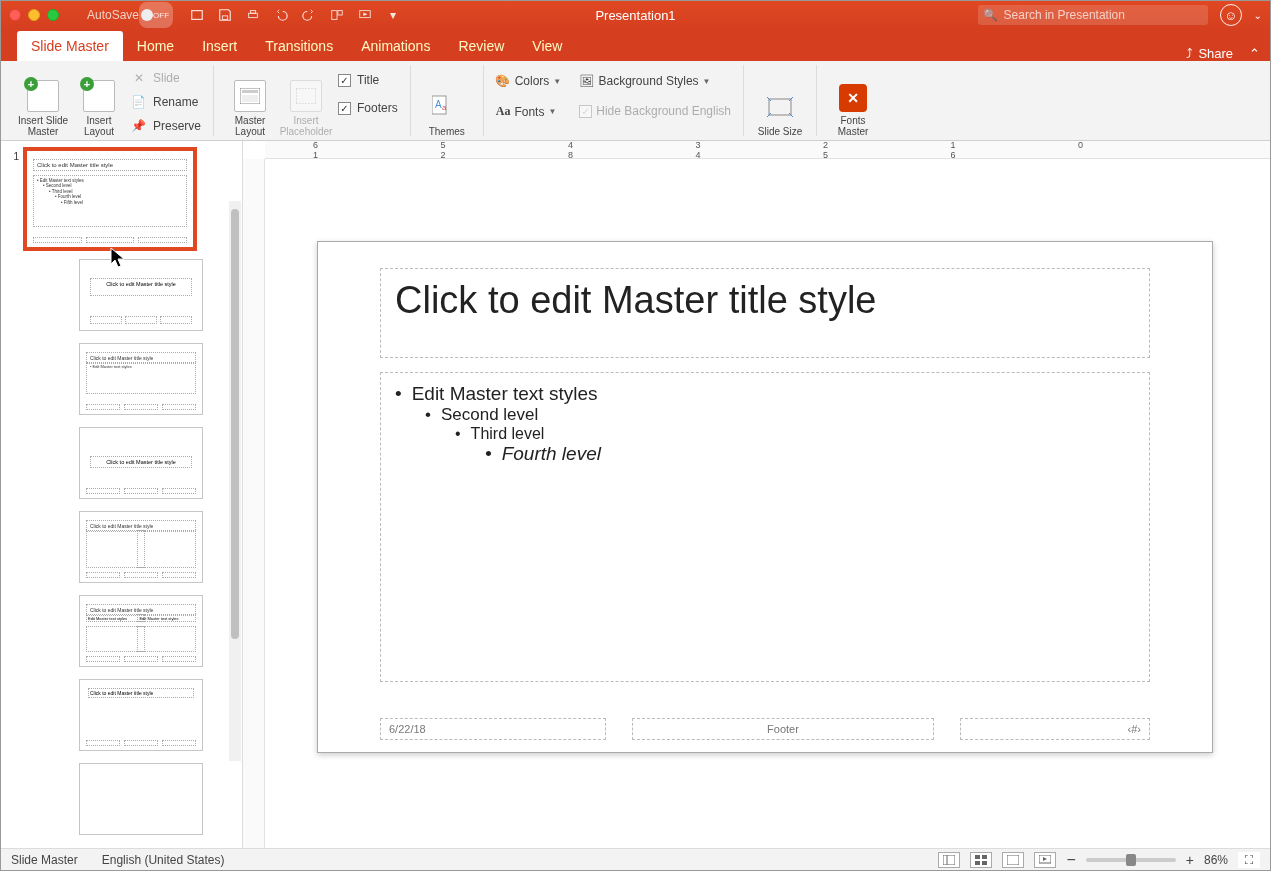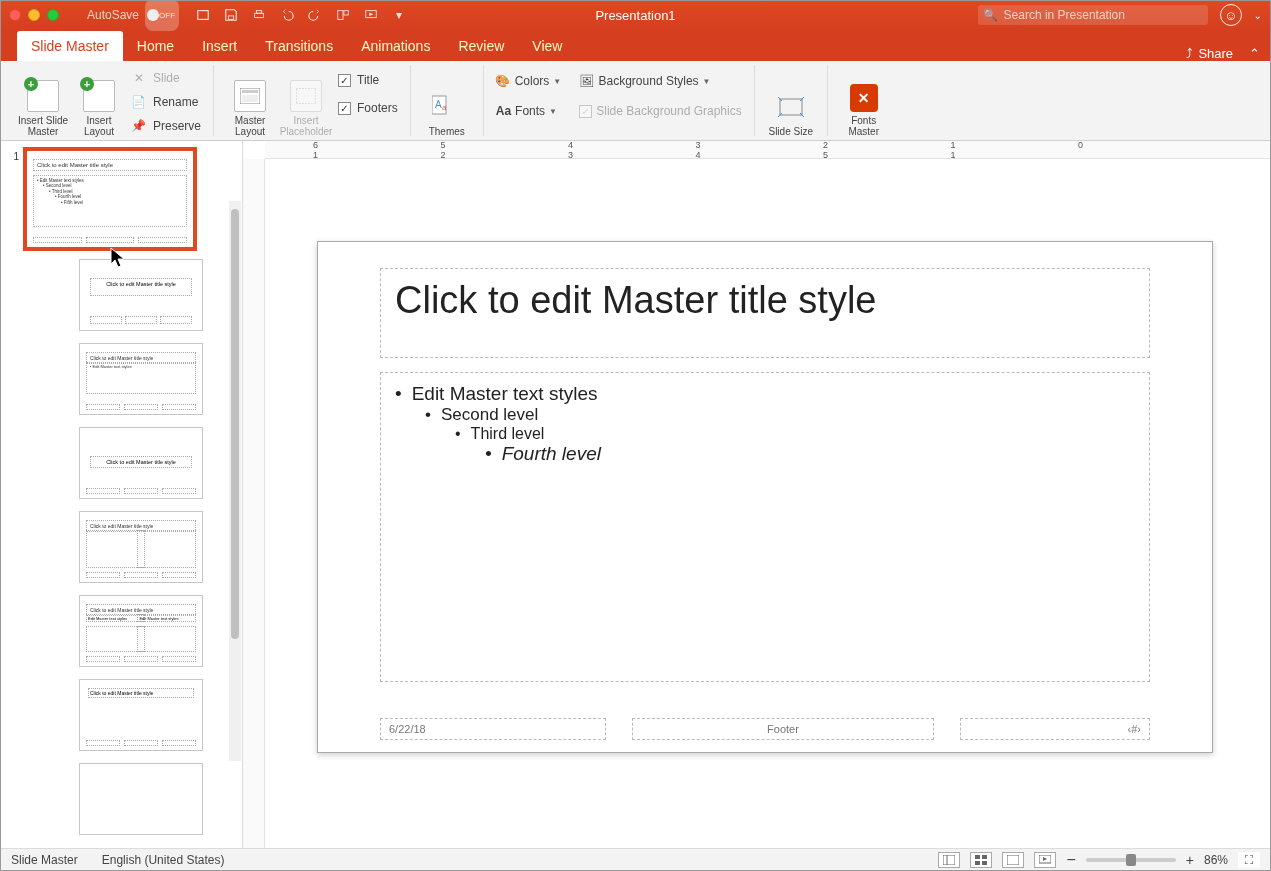--- a/index.html
+++ b/index.html
@@ -6,22 +6,22 @@
 body { width: 1271px; height: 871px; background: #fff; overflow: hidden; position: relative; border: 1px solid #999; }
 
 
 .titlebar { height: 28px; background: linear-gradient(#e04822, #d53f1f); display: flex; align-items: center; padding: 0 8px; color: #fff; font-size: 12px; position: relative; }
 .mac-btns { display: flex; gap: 7px; margin-right: 16px; }
 .mac-btn { width: 12px; height: 12px; border-radius: 50%; }
 .mac-close { background: #ff5f57; border: 0.5px solid #e0443e; }
 .mac-min { background: #ffbd2e; border: 0.5px solid #dea123; }
 .mac-max { background: #28c940; border: 0.5px solid #1dad2b; }
 .titlebar-center { position: absolute; left: 50%; transform: translateX(-50%); font-weight: 500; font-size: 13px; }
-.autosave { margin-left: 12px; display: flex; align-items: center; gap: 6px; color: #f0cfc5; font-size: 12px;}
-.toggle { width: 34px; height: 32px; border-radius: 8px; background: rgba(255,255,255,0.25); position: relative; display: flex; justify-content: flex-end; align-items: center; padding-right: 4px; font-size: 8px; color: rgba(255,255,255,0.85); }
+.autosave { margin-left: 12px; display: flex; align-items: center; color: #f0cfc5; font-size: 12px;}
+.toggle { width: 34px; height: 26px; border-radius: 8px; background: rgba(255,255,255,0.25); position: relative; display: flex; justify-content: flex-end; align-items: center; padding-right: 4px; font-size: 8px; color: rgba(255,255,255,0.85); }
 .toggle::before { content: ""; position: absolute; left: 2px; width: 12px; height: 12px; border-radius: 50%; background: #eee; }
 .qat { display: flex; gap: 12px; margin-left: 16px; align-items: center; }
 .qat-icon { width: 16px; height: 16px; display: flex; align-items: center; justify-content: center; color: #fff; opacity: 0.85; }
 .title-right { margin-left: auto; display: flex; align-items: center; gap: 12px; }
 .search-box { background: rgba(255,255,255,0.15); border-radius: 3px; width: 230px; height: 20px; display: flex; align-items: center; padding: 0 6px; font-size: 12px; color: rgba(255,255,255,0.7); gap: 5px;}
 .user-icon { width: 22px; height: 22px; border-radius: 50%; border: 1.5px solid rgba(255,255,255,0.9); display: flex; align-items: center; justify-content: center; font-size: 13px; }
 
 
 .tabstrip { height: 32px; background: #d53f1f; display: flex; align-items: flex-end; padding-left: 16px; }
 .tab { padding: 7px 14px; font-size: 14px; color: #fef9c3; cursor: pointer; }
@@ -253,34 +253,34 @@
     </div>
   </div>
   <div class="group">
     <div class="small-btn-col" style="gap:10px;padding-top:6px;">
       <div class="dd">
           <span>🎨</span>
           <span>Colors</span>
           <span class="dd-arrow">▼</span>
         </div>
       <div class="dd">
-          <span style="font-family:Liberation Sans, sans-serif;font-weight:bold;">Aa</span>
+          <span style="font-family:Liberation Serif, serif;font-weight:bold;">Aa</span>
           <span>Fonts</span>
           <span class="dd-arrow">▼</span>
         </div>
     </div>
     <div class="small-btn-col" style="gap:10px;padding-top:6px;margin-left:10px;">
       <div class="dd">
           <span>🖼</span>
           <span>Background Styles</span>
           <span class="dd-arrow">▼</span>
         </div>
       <div class="dd disabled">
           <div class="checkbox" style="color:#aaa;">✓</div>
-          <span>Slide Background Graphics</span>
+          <span>Hide Background English</span>
         </div>
     </div>
   </div>
   <div class="group">
     <div class="big-btn">
       <div class="icon-stack" style="border:none;background:none;">
           <svg width="30" height="24">
             <rect x="4" y="4" width="22" height="16" fill="none" stroke="#888"></rect>
             <path d="M2 2l4 4M28 2l-4 4M2 22l4-4M28 22l-4-4" stroke="#4a90d9"></path>
           </svg>
@@ -371,21 +371,21 @@
       <div class="thumb-footers">
           <div class="thumb-footer-box"></div>
           <div class="thumb-footer-box"></div>
           <div class="thumb-footer-box"></div>
         </div>
     </div>
     <div class="thumb layout-thumb" style="margin-bottom:0;"></div>
   </div>
 
   <div class="canvas-area">
-    <div class="ruler-h">6      5      4      3      2      1      0      1      2      3      4      5      1</div>
+    <div class="ruler-h">6      5      4      3      2      1      0      1      2      8      4      5      6</div>
     <div class="canvas-inner">
       <div class="ruler-v"></div>
       <div class="canvas-stage">
         <div class="slide-canvas">
           <div class="placeholder ph-title"><span>Click to edit Master title style</span></div>
           <div class="placeholder ph-body">
             <ul>
               <li>Edit Master text styles</li>
               <li class="lvl2">Second level</li>
               <li class="lvl3">Third level</li>

